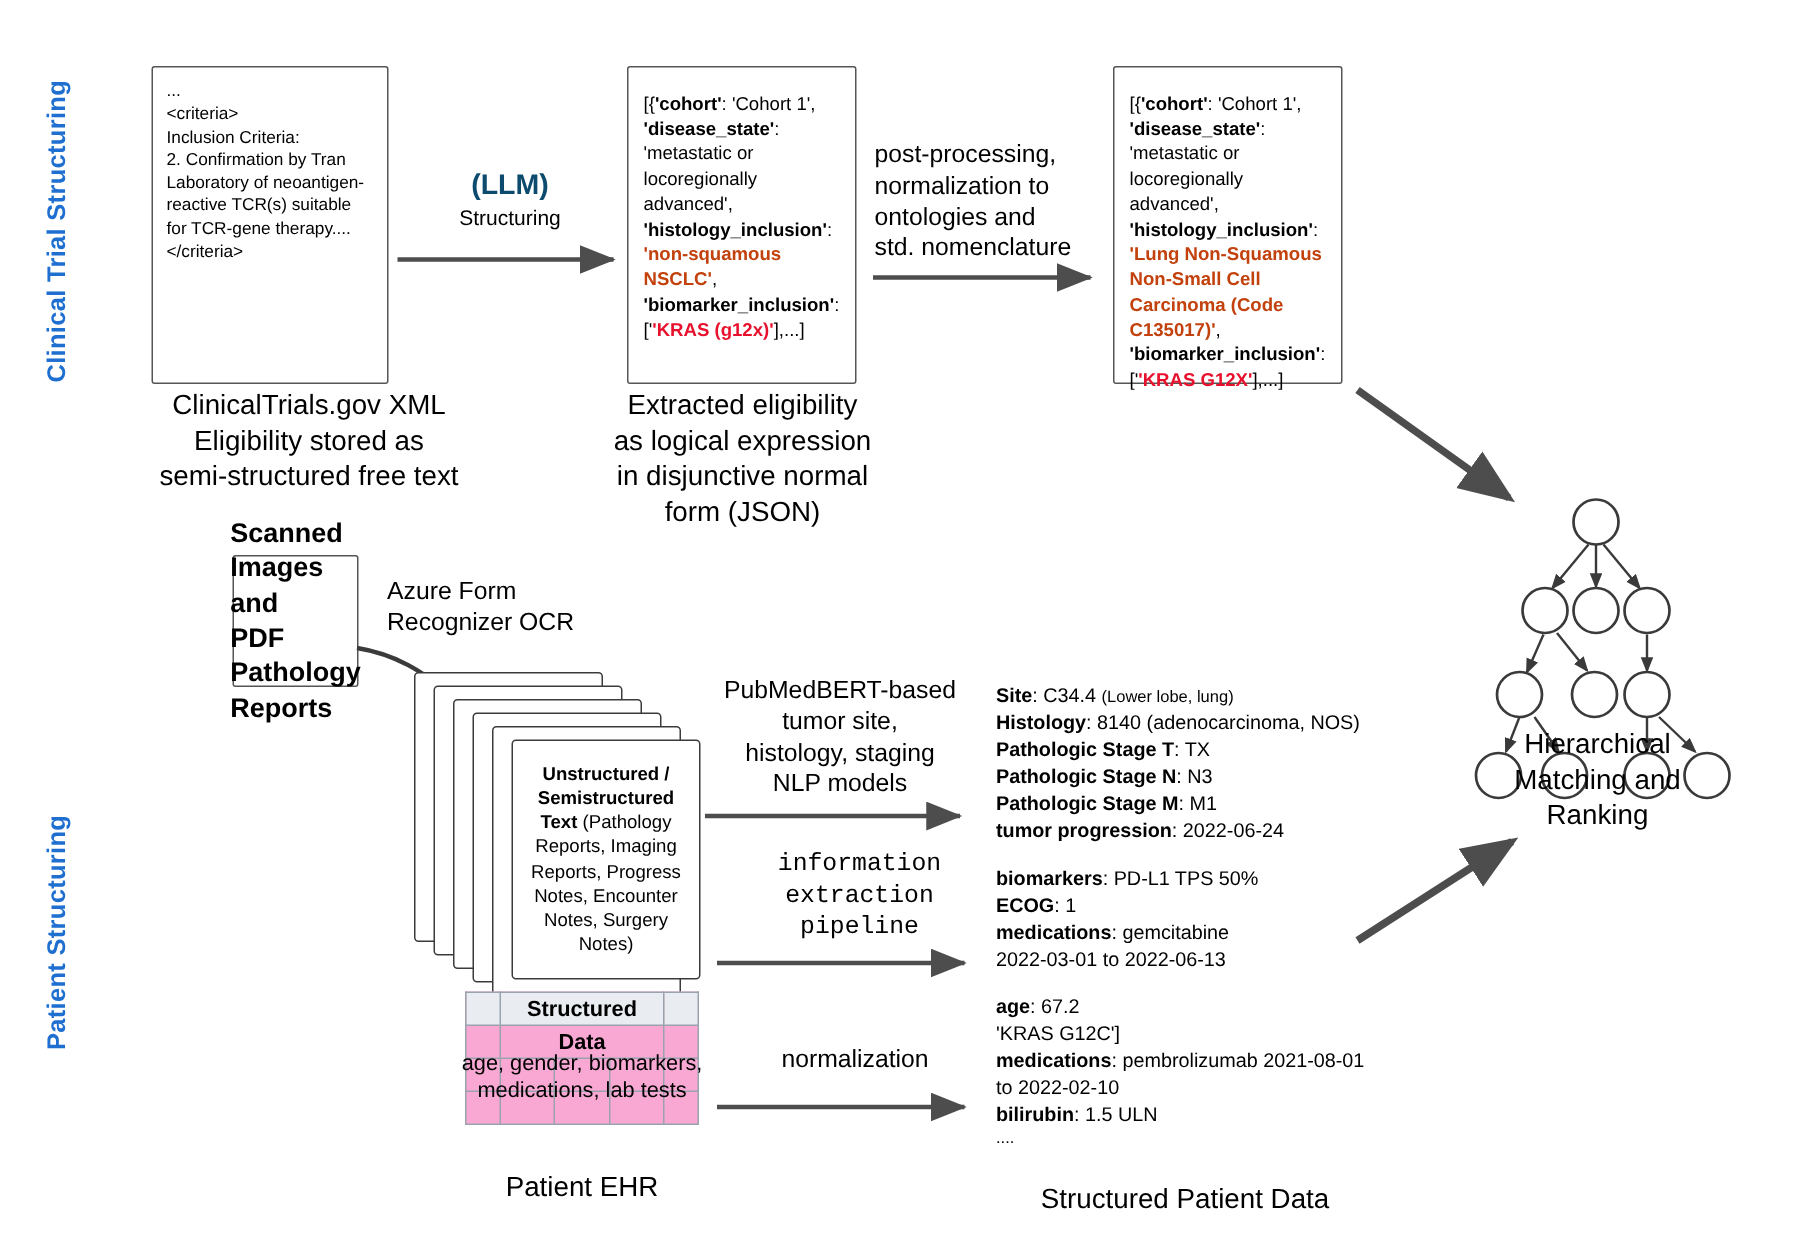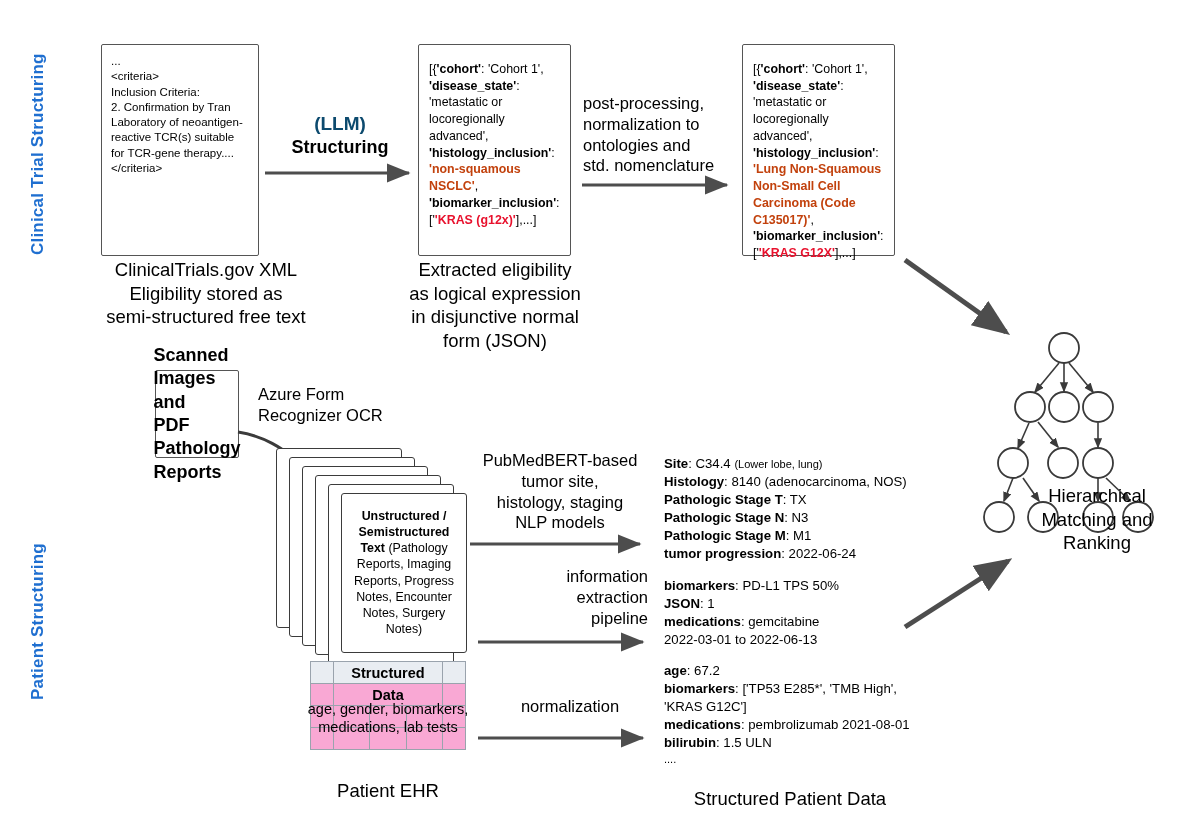--- a/index.html
+++ b/index.html
@@ -58,22 +58,21 @@
   .smalllabel {
     font-size: 16.5px;
     line-height: 1.26;
   }
   .llm {
     color: #0c4a6e;
     font-weight: bold;
     font-size: 19px;
   }
   .structuring {
-    font-size: 18px;
-    font-weight: bold;
+    font-size: 14px;
   }
 
   
   .arrow-svg { overflow: visible; }
 
   
   .page {
     position: absolute;
     border: 1.4px solid #3b3b3b;
     background: #ffffff;
@@ -245,31 +244,31 @@
 
 <div class="abs fields" style="left:664px; top:455px; width:250px;">
   <div><span class="k">Site</span><span>: </span><span>C34.4 </span><span class="tiny">(Lower lobe, lung)</span></div>
   <div><span class="k">Histology</span><span>: </span><span>8140 (adenocarcinoma, NOS)</span></div>
   <div><span class="k">Pathologic Stage T</span><span>: </span><span>TX</span></div>
   <div><span class="k">Pathologic Stage N</span><span>: </span><span>N3</span></div>
   <div><span class="k">Pathologic Stage M</span><span>: </span><span>M1</span></div>
   <div><span class="k">tumor progression</span><span>: </span><span>2022-06-24</span></div>
 </div>
 
-<div class="abs smalllabel" style="left:498px; top:566px; width:150px; text-align:right; white-space:pre-line;">information
+<div class="abs smalllabel" style="left:498px; top:566px; width:150px; text-align:center; white-space:pre-line;font-family:Liberation Mono, monospace;">information
 extraction
 pipeline</div>
 
 <svg class="abs arrow-svg" style="left:478px; top:630px;" width="175" height="24">
   <line x1="0" y1="12" x2="165" y2="12" stroke="#4d4d4d" stroke-width="3" marker-end="url(#ah)"></line>
 </svg>
 
 <div class="abs fields" style="left:664px; top:577px; width:250px;">
   <div><span class="k">biomarkers</span><span>: </span><span>PD-L1 TPS 50%</span></div>
-  <div><span class="k">JSON</span><span>: </span><span>1</span></div>
+  <div><span class="k">ECOG</span><span>: </span><span>1</span></div>
   <div><span class="k">medications</span><span>: </span><span>gemcitabine</span></div>
   <div><span>2022-03-01 to 2022-06-13</span></div>
 </div>
 
 <table class="abs ehr" style="left:310px; top:661px; width:156px;">
   <tbody>
       <tr class="head">
     <td style="width:22px;"></td>
     <td colspan="3" class="ehr-title">Structured</td>
     <td style="width:22px;"></td>
@@ -301,23 +300,23 @@
 <div class="abs caption" style="left:300px; top:779px; width:176px;">Patient EHR</div>
 
 <div class="abs smalllabel" style="left:495px; top:696px; width:150px; text-align:center;">normalization</div>
 
 <svg class="abs arrow-svg" style="left:478px; top:726px;" width="175" height="24">
   <line x1="0" y1="12" x2="165" y2="12" stroke="#4d4d4d" stroke-width="3" marker-end="url(#ah)"></line>
 </svg>
 
 <div class="abs fields" style="left:664px; top:662px; width:255px;">
   <div><span class="k">age</span><span>: </span><span>67.2</span></div>
-  <div><span class="k">biomarkers</span><span>: </span><span>['TP53 E285*', 'TMB High',</span></div>
   <div><span>'KRAS G12C']</span></div>
   <div><span class="k">medications</span><span>: </span><span>pembrolizumab 2021-08-01</span></div>
+  <div><span>to 2022-02-10</span></div>
   <div><span class="k">bilirubin</span><span>: </span><span>1.5 ULN</span></div>
   <div class="tiny"><span>....</span></div>
 </div>
 
 <div class="abs caption" style="left:620px; top:787px; width:340px;">Structured Patient Data</div>
 
 <svg class="abs arrow-svg" style="left:900px; top:555px;" width="125" height="80">
   <line x1="5" y1="72" x2="108" y2="6" stroke="#4d4d4d" stroke-width="5" marker-end="url(#ah2)"></line>
 </svg>
 
@@ -347,15 +346,15 @@
     <circle cx="38" cy="138" r="15"></circle>
     <circle cx="88" cy="138" r="15"></circle>
     <circle cx="123" cy="138" r="15"></circle>
     <circle cx="24" cy="192" r="15"></circle>
     <circle cx="68" cy="192" r="15"></circle>
     <circle cx="123" cy="192" r="15"></circle>
     <circle cx="163" cy="192" r="15"></circle>
   </g>
 </svg>
 
-<div class="abs caption" style="left:997px; top:484px; width:200px; white-space:pre-line;">Hierarchical
+<div class="abs caption" style="left:965px; top:484px; width:200px; white-space:pre-line;">Hierarchical
 Matching and
 Ranking</div>
 
 </body></html>

